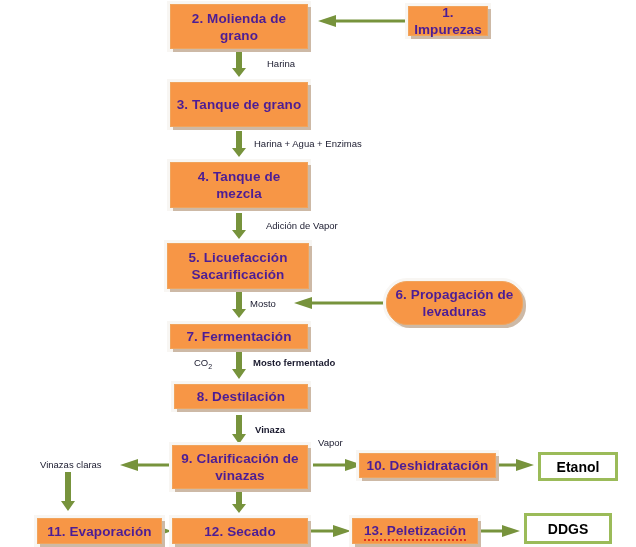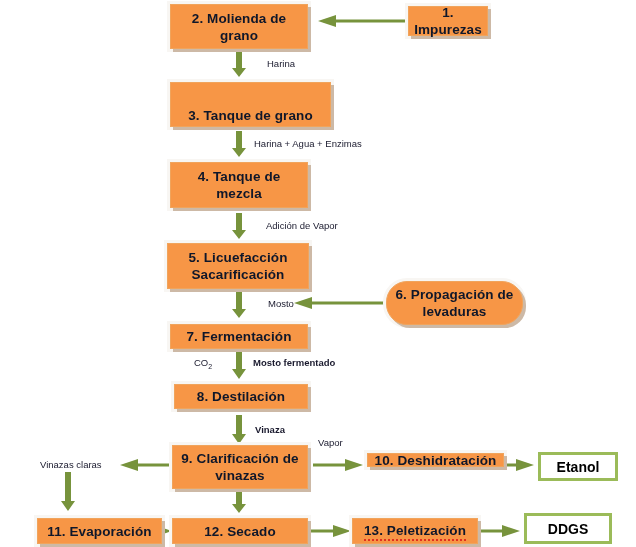--- a/index.html
+++ b/index.html
@@ -17,21 +17,21 @@
     background: #ffffff;
     overflow: hidden;
   }
 
   
   .pbox {
     position: absolute;
     box-sizing: border-box;
     background: #F79646;
     border: 1px solid #F0A45C;
-    color: #0f172a;
+    color: #4c1d95;
     font-weight: bold;
     font-size: 13.5px;
     line-height: 17px;
     display: flex;
     align-items: center;
     justify-content: center;
     text-align: center;
     padding: 2px 4px;
     box-shadow: 3px 3px 0 0 #CDB9A6, 0 0 0 3px #F8F6F3;
     letter-spacing: 0.1px;
@@ -176,21 +176,21 @@
   </div>
 
   <div class="pbox" style="left:408px; top:6px; width:80px; height:30px;">
     <span>1. Impurezas</span>
   </div>
 
   <div class="pbox" style="left:170px; top:4px; width:138px; height:45px;">
     <span>2. Molienda de grano</span>
   </div>
 
-  <div class="pbox" style="left:170px; top:82px; width:161px; height:45px;align-items:flex-end;">
+  <div class="pbox" style="left:170px; top:82px; width:138px; height:45px;">
     <span>3. Tanque de grano</span>
   </div>
 
   <div class="pbox" style="left:170px; top:162px; width:138px; height:46px;">
     <span>4. Tanque de mezcla</span>
   </div>
 
   <div class="pbox" style="left:167px; top:243px; width:142px; height:46px;">
     <span>5. Licuefacción Sacarificación</span>
   </div>
@@ -204,21 +204,21 @@
   </div>
 
   <div class="pbox" style="left:174px; top:384px; width:134px; height:25px;">
     <span>8. Destilación</span>
   </div>
 
   <div class="pbox" style="left:172px; top:445px; width:136px; height:44px;">
     <span>9. Clarificación de vinazas</span>
   </div>
 
-  <div class="pbox" style="left:367px; top:453px; width:137px; height:14px;">
+  <div class="pbox" style="left:359px; top:453px; width:137px; height:25px;">
     <span>10. Deshidratación</span>
   </div>
 
   <div class="pbox" style="left:5px; top:518px; width:125px; height:26px;margin-left:32px;">
     <span>11. Evaporación</span>
   </div>
 
   <div class="pbox" style="left:172px; top:518px; width:136px; height:26px;">
     <span>12. Secado</span>
   </div>
@@ -234,21 +234,21 @@
   <div class="obox" style="left:538px; top:452px; width:80px; height:29px;">
     <span>Etanol</span>
   </div>
 
   <div class="elabel" style="left:254px; top:58px;padding-left:13px;">Harina</div>
 
   <div class="elabel" style="left:254px; top:138px;">Harina + Agua + Enzimas</div>
 
   <div class="elabel" style="left:254px; top:220px;margin-left:12px;">Adición de Vapor</div>
 
-  <div class="elabel" style="left:250px; top:298px;margin-left:18px;">Mosto</div>
+  <div class="elabel" style="left:250px; top:298px;">Mosto</div>
 
   <div class="elabel" style="left:194px; top:357px;"><span>CO</span><sub style="font-size:7px;">2</sub></div>
 
   <div class="elabel" style="left:253px; top:357px;font-weight:bold;">Mosto fermentado</div>
 
   <div class="elabel" style="left:255px; top:424px;font-weight:bold;">Vinaza</div>
 
   <div class="elabel" style="left:318px; top:437px;">Vapor</div>
 
   <div class="elabel" style="left:40px; top:459px;">Vinazas claras</div>

